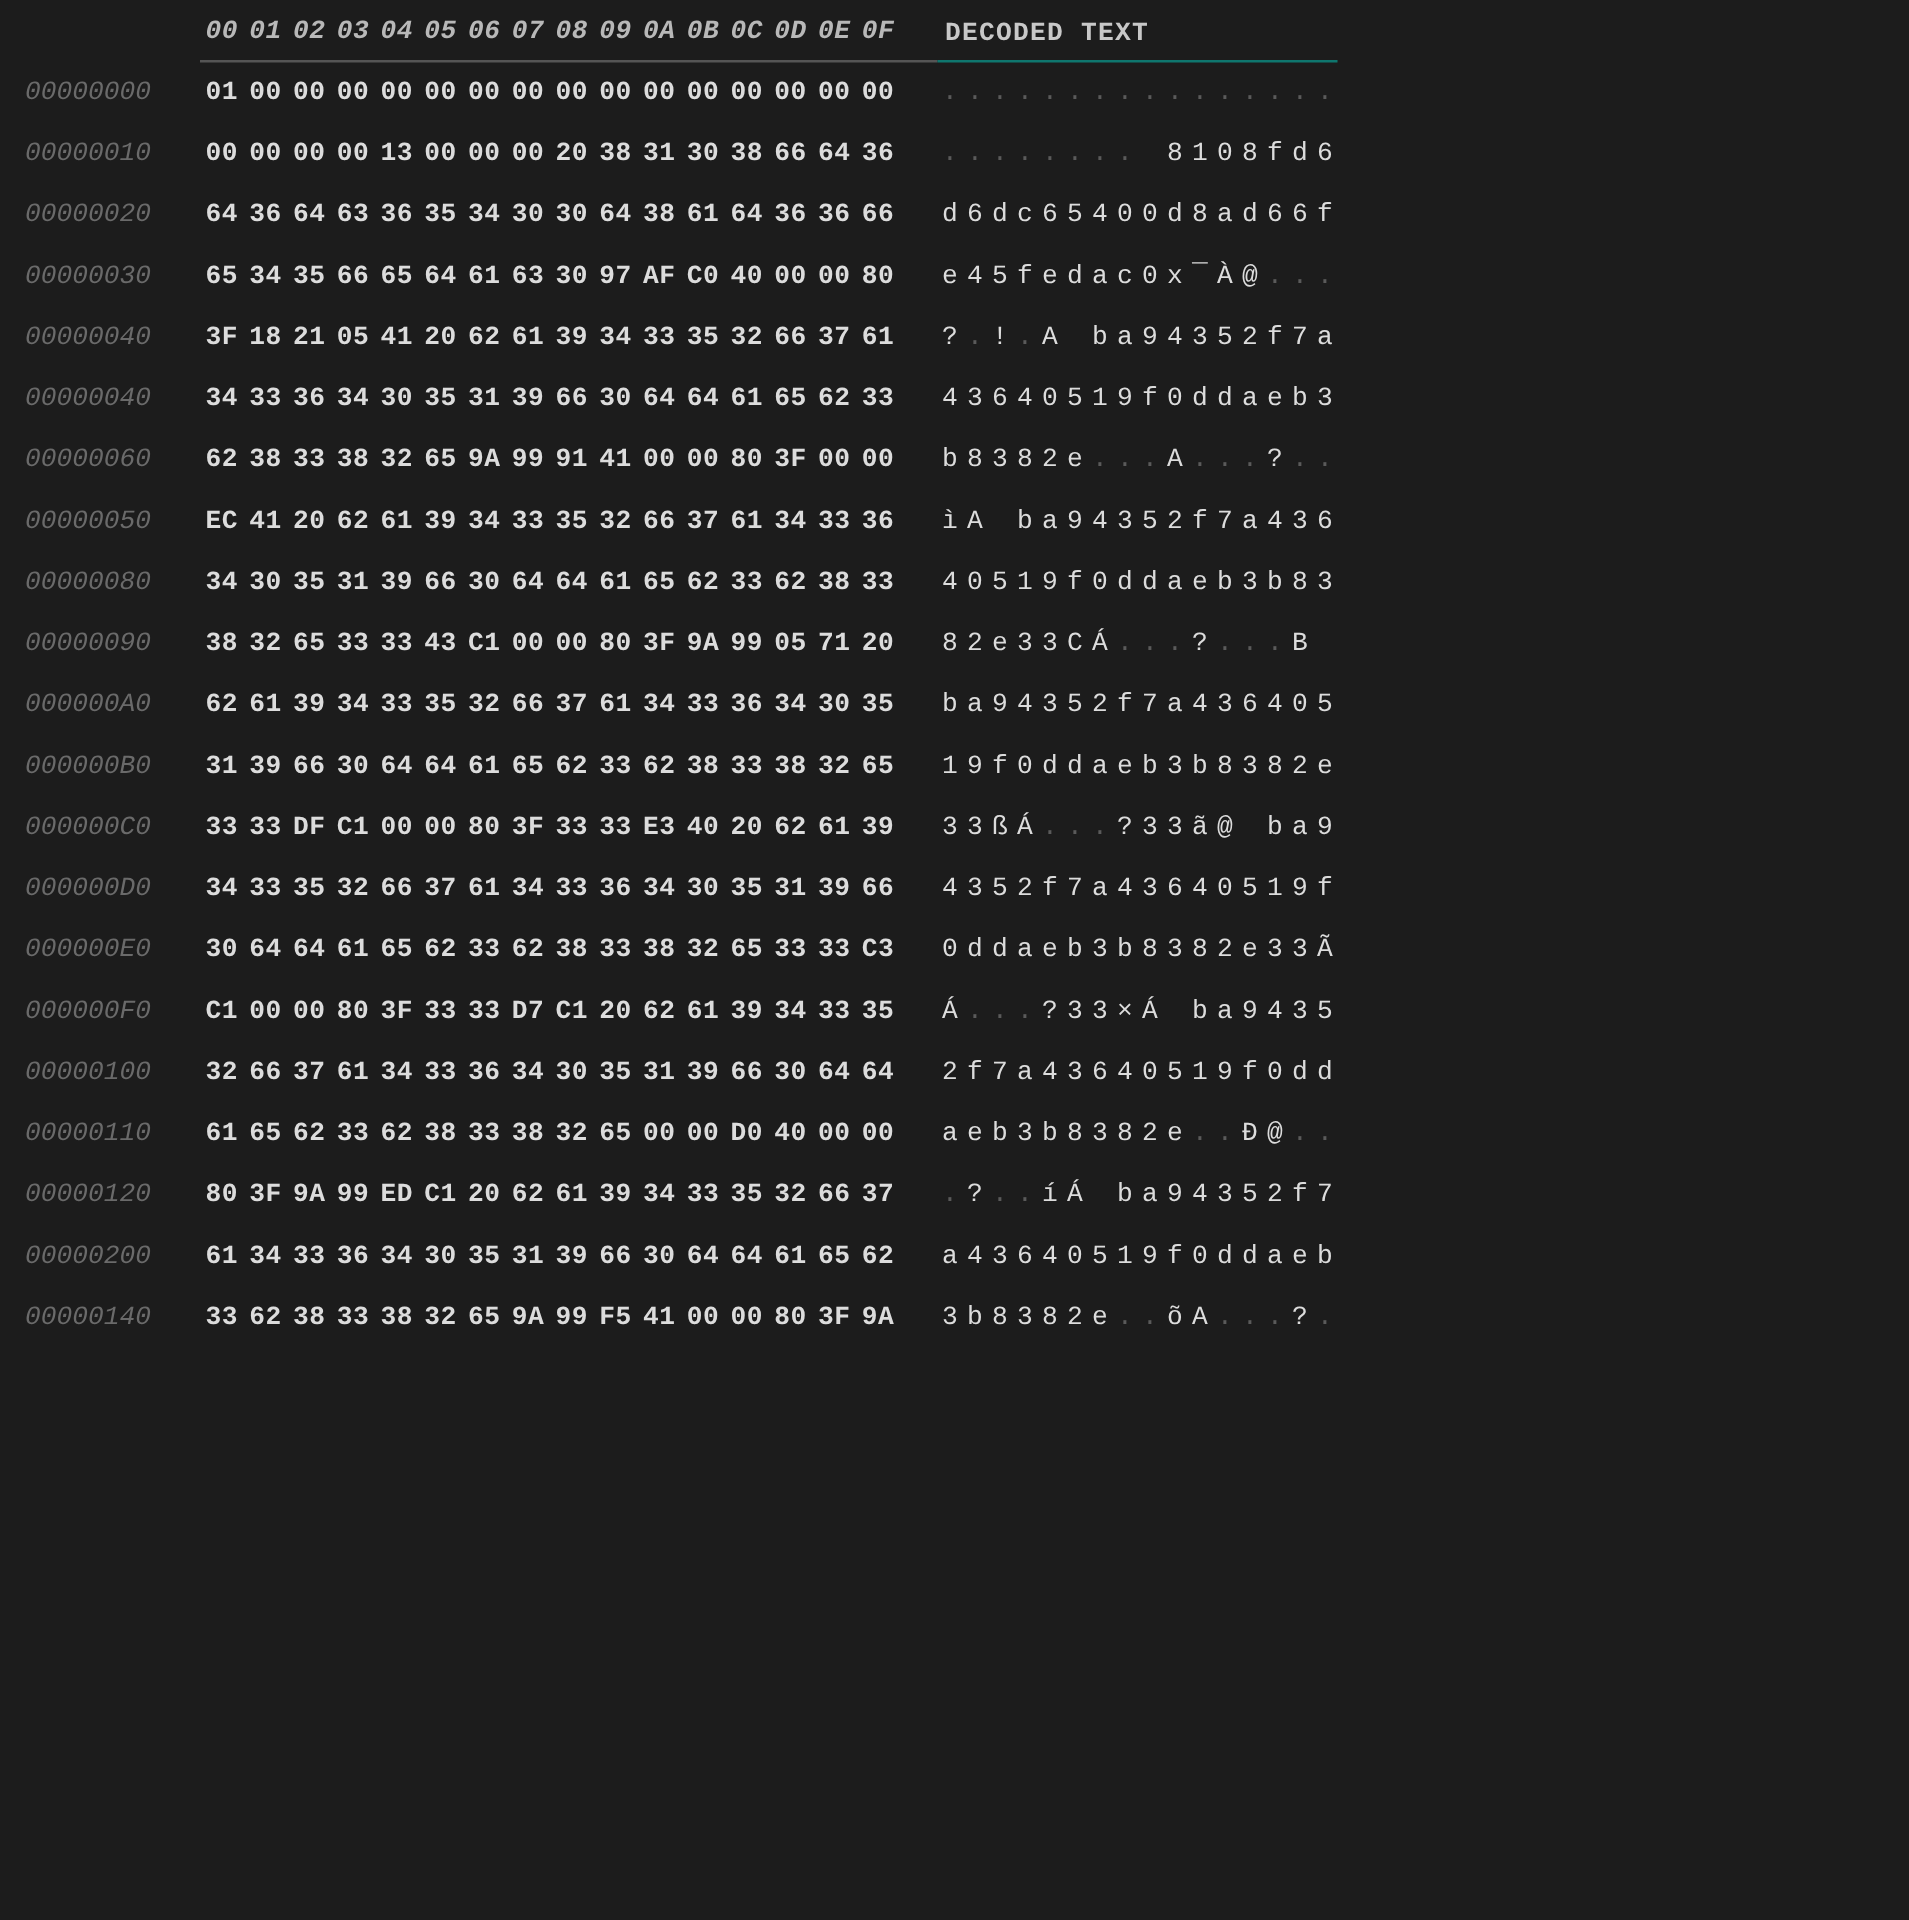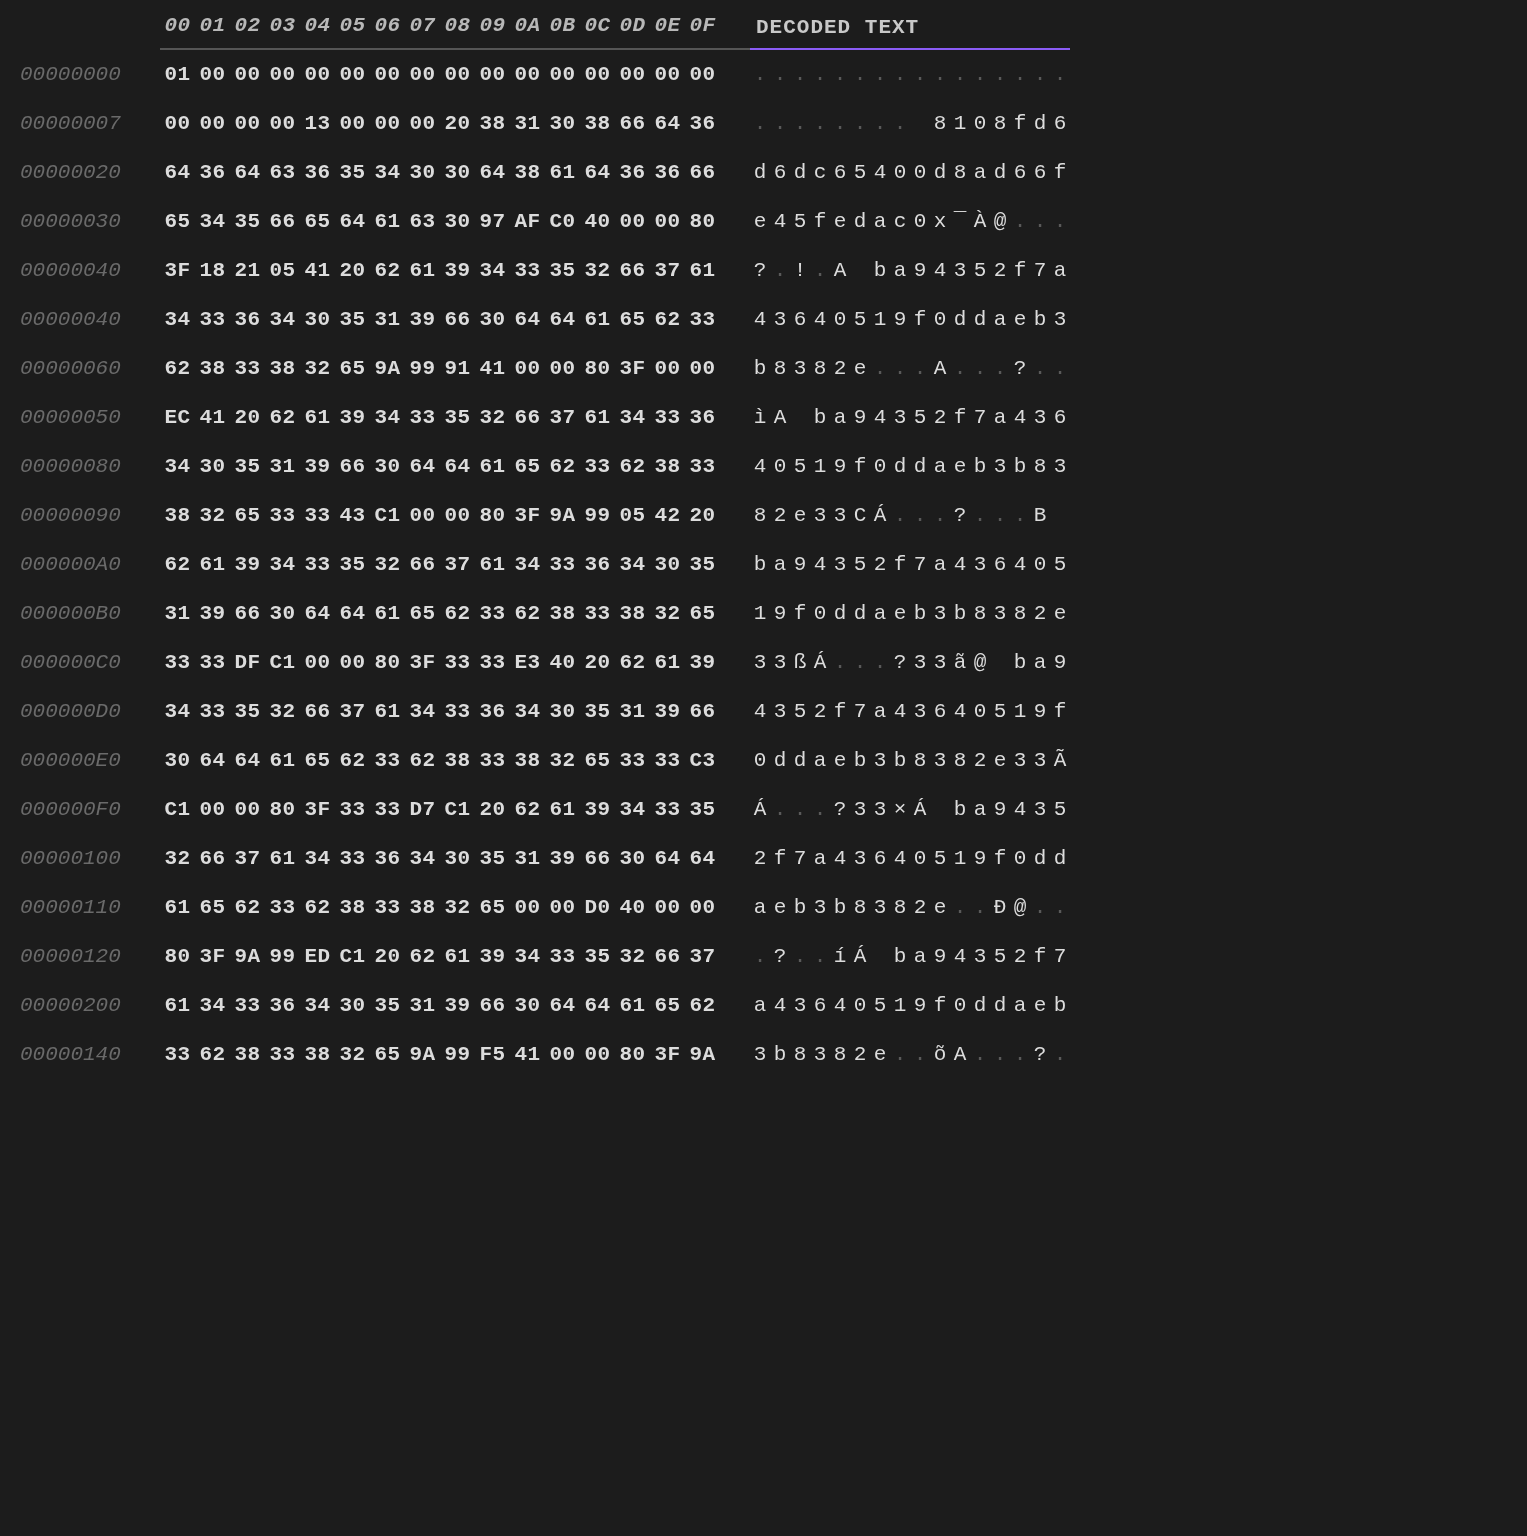--- a/index.html
+++ b/index.html
@@ -62,41 +62,41 @@
     font-weight: 700;
     font-style: italic;
   }
   .header-row .dec-col {
     color: #c8c8c8;
     font-weight: 700;
     letter-spacing: 1px;
     padding-left: 6px;
   }
   .header-row .hex-col { border-bottom: 2px solid #555; padding-bottom: 12px;}
-  .header-row .dec-col { border-bottom: 2px solid #8b5cf6; padding-bottom: 8px;}
+  .header-row .dec-col { border-bottom: 2px solid #0f766e; padding-bottom: 8px;}
   .header-row .cell { padding-top: 4px; }
 </style>
 </head>
 <body>
 
 <div class="hex-table">
 
   <div class="row header-row">
     <div class="cell offset-col">00000000</div>
     <div class="cell hex-col" id="hex-header"><span>00</span><span>01</span><span>02</span><span>03</span><span>04</span><span>05</span><span>06</span><span>07</span><span>08</span><span>09</span><span>0A</span><span>0B</span><span>0C</span><span>0D</span><span>0E</span><span>0F</span></div>
     <div class="cell dec-col">DECODED TEXT</div>
   </div>
 
 <div class="row">
       <div class="cell offset-col">00000000</div>
       <div class="cell hex-col"><span>01</span><span>00</span><span>00</span><span>00</span><span>00</span><span>00</span><span>00</span><span>00</span><span>00</span><span>00</span><span>00</span><span>00</span><span>00</span><span>00</span><span>00</span><span>00</span></div>
       <div class="cell dec-col"><span class="np">.</span><span class="np">.</span><span class="np">.</span><span class="np">.</span><span class="np">.</span><span class="np">.</span><span class="np">.</span><span class="np">.</span><span class="np">.</span><span class="np">.</span><span class="np">.</span><span class="np">.</span><span class="np">.</span><span class="np">.</span><span class="np">.</span><span class="np">.</span></div>
     </div>
     <div class="row">
-      <div class="cell offset-col">00000007</div>
+      <div class="cell offset-col">00000010</div>
       <div class="cell hex-col"><span>00</span><span>00</span><span>00</span><span>00</span><span>13</span><span>00</span><span>00</span><span>00</span><span>20</span><span>38</span><span>31</span><span>30</span><span>38</span><span>66</span><span>64</span><span>36</span></div>
       <div class="cell dec-col"><span class="np">.</span><span class="np">.</span><span class="np">.</span><span class="np">.</span><span class="np">.</span><span class="np">.</span><span class="np">.</span><span class="np">.</span><span>&nbsp;</span><span>8</span><span>1</span><span>0</span><span>8</span><span>f</span><span>d</span><span>6</span></div>
     </div>
     <div class="row">
       <div class="cell offset-col">00000020</div>
       <div class="cell hex-col"><span>64</span><span>36</span><span>64</span><span>63</span><span>36</span><span>35</span><span>34</span><span>30</span><span>30</span><span>64</span><span>38</span><span>61</span><span>64</span><span>36</span><span>36</span><span>66</span></div>
       <div class="cell dec-col"><span>d</span><span>6</span><span>d</span><span>c</span><span>6</span><span>5</span><span>4</span><span>0</span><span>0</span><span>d</span><span>8</span><span>a</span><span>d</span><span>6</span><span>6</span><span>f</span></div>
     </div>
     <div class="row">
       <div class="cell offset-col">00000030</div>
@@ -123,21 +123,21 @@
       <div class="cell hex-col"><span>EC</span><span>41</span><span>20</span><span>62</span><span>61</span><span>39</span><span>34</span><span>33</span><span>35</span><span>32</span><span>66</span><span>37</span><span>61</span><span>34</span><span>33</span><span>36</span></div>
       <div class="cell dec-col"><span>ì</span><span>A</span><span>&nbsp;</span><span>b</span><span>a</span><span>9</span><span>4</span><span>3</span><span>5</span><span>2</span><span>f</span><span>7</span><span>a</span><span>4</span><span>3</span><span>6</span></div>
     </div>
     <div class="row">
       <div class="cell offset-col">00000080</div>
       <div class="cell hex-col"><span>34</span><span>30</span><span>35</span><span>31</span><span>39</span><span>66</span><span>30</span><span>64</span><span>64</span><span>61</span><span>65</span><span>62</span><span>33</span><span>62</span><span>38</span><span>33</span></div>
       <div class="cell dec-col"><span>4</span><span>0</span><span>5</span><span>1</span><span>9</span><span>f</span><span>0</span><span>d</span><span>d</span><span>a</span><span>e</span><span>b</span><span>3</span><span>b</span><span>8</span><span>3</span></div>
     </div>
     <div class="row">
       <div class="cell offset-col">00000090</div>
-      <div class="cell hex-col"><span>38</span><span>32</span><span>65</span><span>33</span><span>33</span><span>43</span><span>C1</span><span>00</span><span>00</span><span>80</span><span>3F</span><span>9A</span><span>99</span><span>05</span><span>42</span><span>20</span></div>
+      <div class="cell hex-col"><span>38</span><span>32</span><span>65</span><span>33</span><span>33</span><span>43</span><span>C1</span><span>00</span><span>00</span><span>80</span><span>3F</span><span>9A</span><span>99</span><span>05</span><span>71</span><span>20</span></div>
       <div class="cell dec-col"><span>8</span><span>2</span><span>e</span><span>3</span><span>3</span><span>C</span><span>Á</span><span class="np">.</span><span class="np">.</span><span class="np">.</span><span>?</span><span class="np">.</span><span class="np">.</span><span class="np">.</span><span>B</span><span>&nbsp;</span></div>
     </div>
     <div class="row">
       <div class="cell offset-col">000000A0</div>
       <div class="cell hex-col"><span>62</span><span>61</span><span>39</span><span>34</span><span>33</span><span>35</span><span>32</span><span>66</span><span>37</span><span>61</span><span>34</span><span>33</span><span>36</span><span>34</span><span>30</span><span>35</span></div>
       <div class="cell dec-col"><span>b</span><span>a</span><span>9</span><span>4</span><span>3</span><span>5</span><span>2</span><span>f</span><span>7</span><span>a</span><span>4</span><span>3</span><span>6</span><span>4</span><span>0</span><span>5</span></div>
     </div>
     <div class="row">
       <div class="cell offset-col">000000B0</div>
       <div class="cell hex-col"><span>31</span><span>39</span><span>66</span><span>30</span><span>64</span><span>64</span><span>61</span><span>65</span><span>62</span><span>33</span><span>62</span><span>38</span><span>33</span><span>38</span><span>32</span><span>65</span></div>

